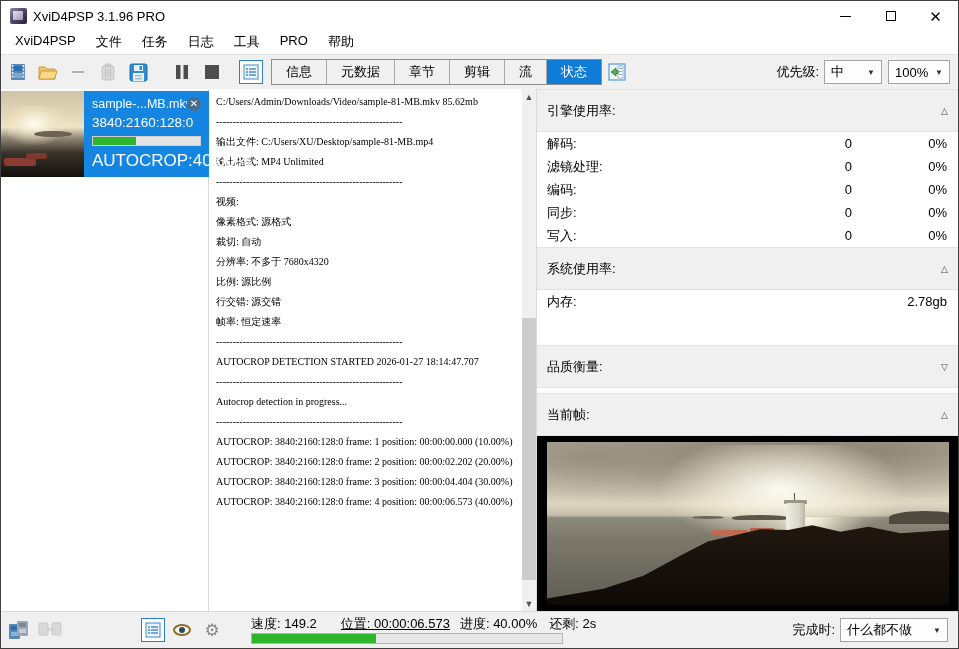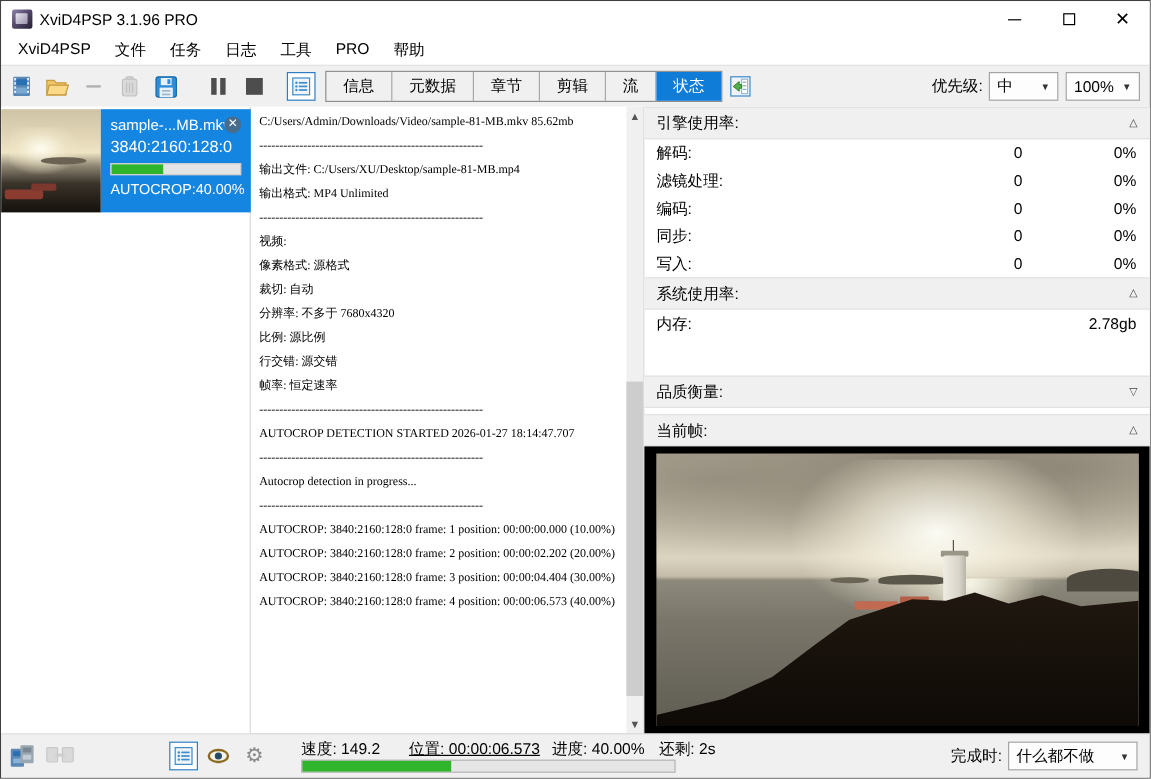--- a/index.html
+++ b/index.html
@@ -52,35 +52,35 @@
   .thumb .island { position:absolute; left:40%; top:46%; width:45%; height:8%; border-radius:50%; background:#6b6253; }
   .thumb .roof1 { position:absolute; left:4%; top:78%; width:38%; height:9%; background:#8a3c30; border-radius:2px; }
   .thumb .roof2 { position:absolute; left:30%; top:72%; width:26%; height:7%; background:#7c382c; border-radius:2px; }
   .task-card { position:absolute; left:83px; top:2px; width:125px; height:86px; background:#1585e2; color:#fff; padding:6px 8px 5px 8px; }
   .task-name-row { display:flex; align-items:center; }
   .task-name { font-size:12.5px; white-space:nowrap; overflow:hidden; flex:1; }
   .task-close { width:14px; height:14px; border-radius:50%; background:rgba(90,100,110,.75); color:#fff; font-size:10px; line-height:14px; text-align:center; flex:0 0 auto; }
   .task-crop { font-size:13.5px; margin-top:4px; }
   .task-progress { margin-top:6px; height:10px; background:#e4e4e4; border:1px solid #cfcfcf; position:relative; }
   .task-progress .fill { position:absolute; left:0; top:0; bottom:0; background:#2eb52c; }
-  .task-status { display:flex; font-size:12px; margin-top:5px;align-items:flex-end; }
+  .task-status { display:flex; font-size:17px; margin-top:5px;align-items:flex-end; }
   .task-status .v { margin-left:auto; }
 
   
   .log-panel { flex:1 1 auto; display:flex; min-width:0; background:#fff; }
   .log-text { flex:1; font-size:10px; line-height:20px; color:#000; padding:3px 2px 0 7px;
     white-space:pre-wrap; word-break:break-all; overflow:hidden;font-family:Liberation Serif, serif; }
   .log-scrollbar { width:14px; flex:0 0 auto; background:#f0f0f0; display:flex; flex-direction:column; }
   .sb-arrow { height:15px; display:flex; align-items:center; justify-content:center; color:#555; font-size:9px; flex:0 0 auto; }
   .sb-track { flex:1; position:relative; }
   .sb-thumb { position:absolute; left:0; right:0; top:214px; height:262px; background:#cdcdcd; }
 
   
   .right-panel { width:422px; flex:0 0 auto; background:#fff; border-left:1px solid #dadada; display:flex; flex-direction:column; }
-  .sect-header { height:27px; background:#f0f0f0; border-top:1px solid #e2e2e2; border-bottom:1px solid #e2e2e2;
+  .sect-header { height:43px; background:#f0f0f0; border-top:1px solid #e2e2e2; border-bottom:1px solid #e2e2e2;
     display:flex; align-items:center; padding:0 10px; flex:0 0 auto; }
   .sect-title { font-size:13px; color:#000; }
   .sect-chevron { margin-left:auto; font-size:9px; color:#444; }
   .stat-row { height:23px; display:flex; align-items:center; padding:0 11px 0 10px; font-size:13px; color:#000; }
   .stat-label { flex:1; }
   .stat-value { width:120px; text-align:right; }
   .stat-pct { width:95px; text-align:right; }
   .gap8 { height:9px; } .gap4 { height:5px; }
   .frame-area { flex:1; background:#000; margin-top:0; position:relative; overflow:hidden; }
   .photo { position:absolute; left:10px; right:9px; top:6px; bottom:6px; overflow:hidden;

